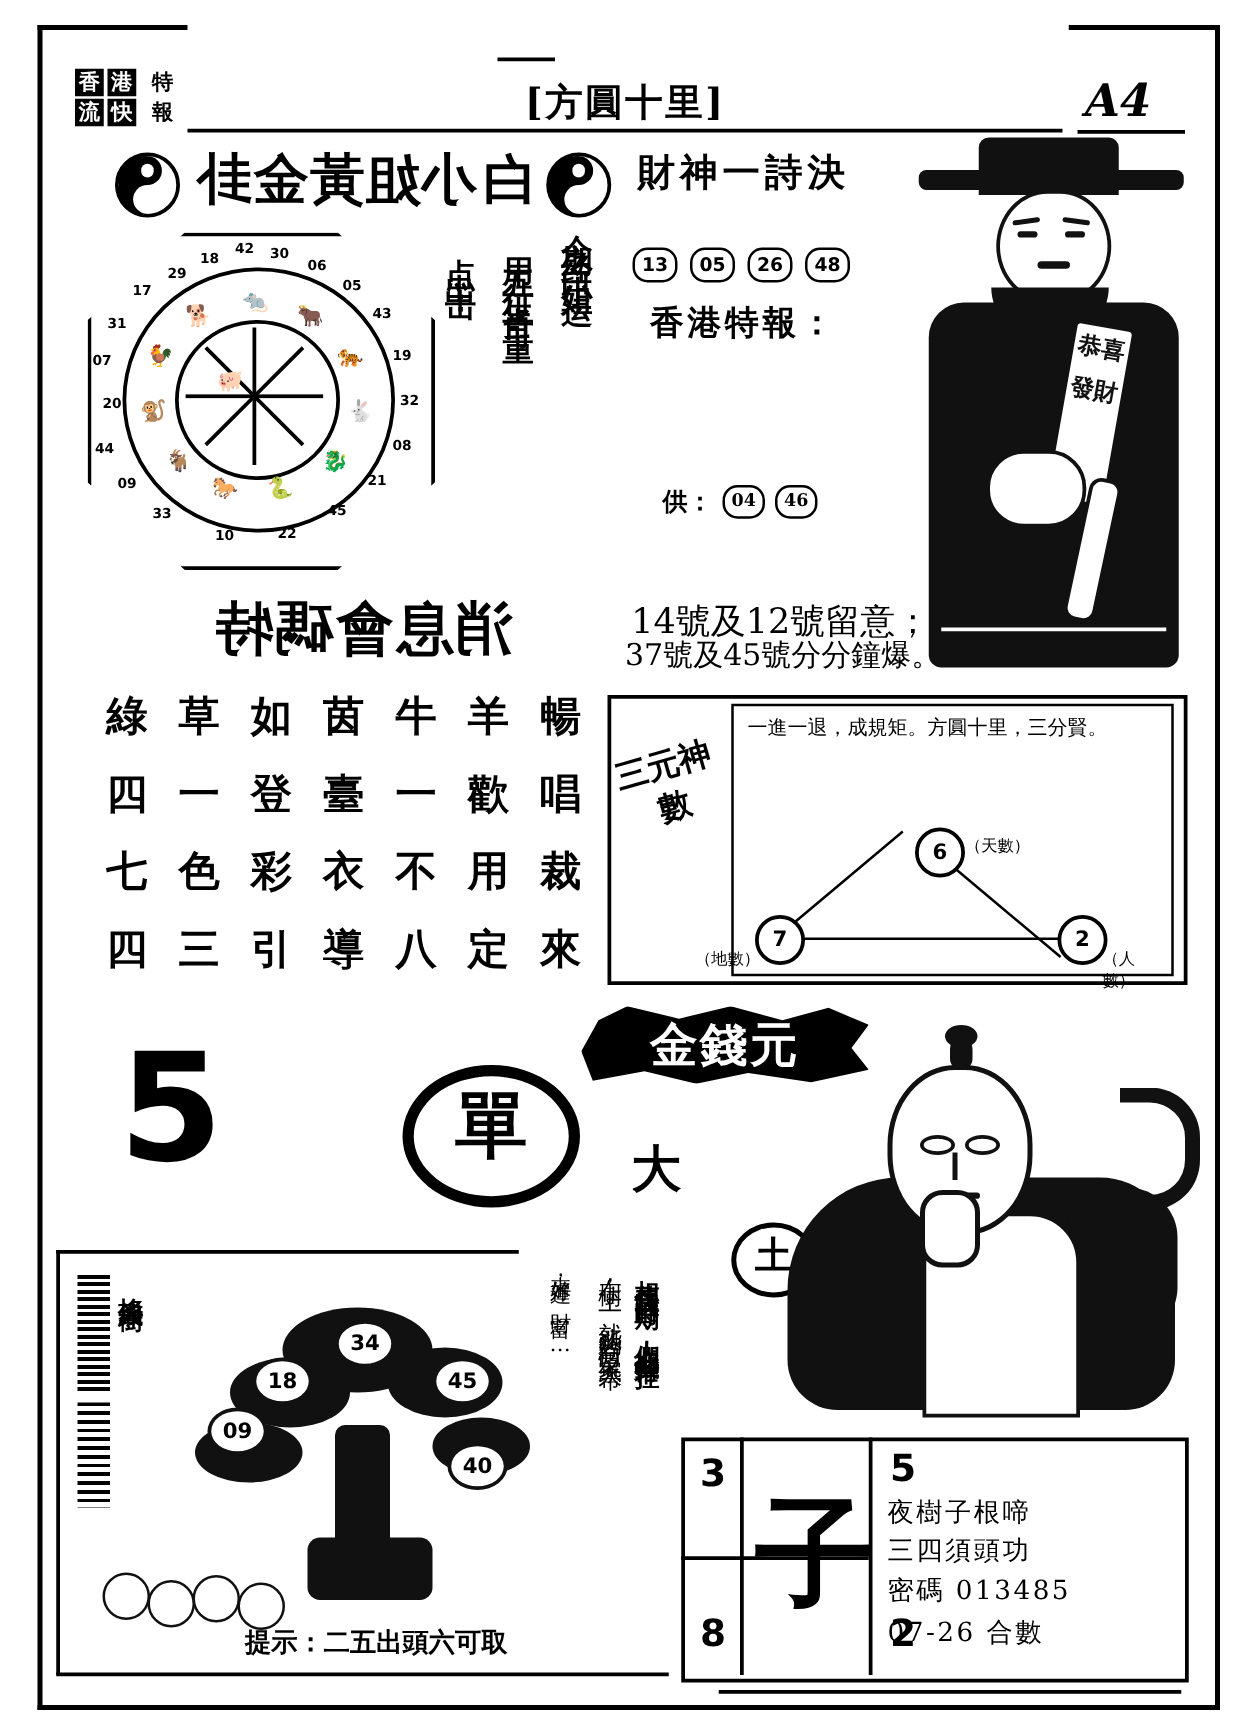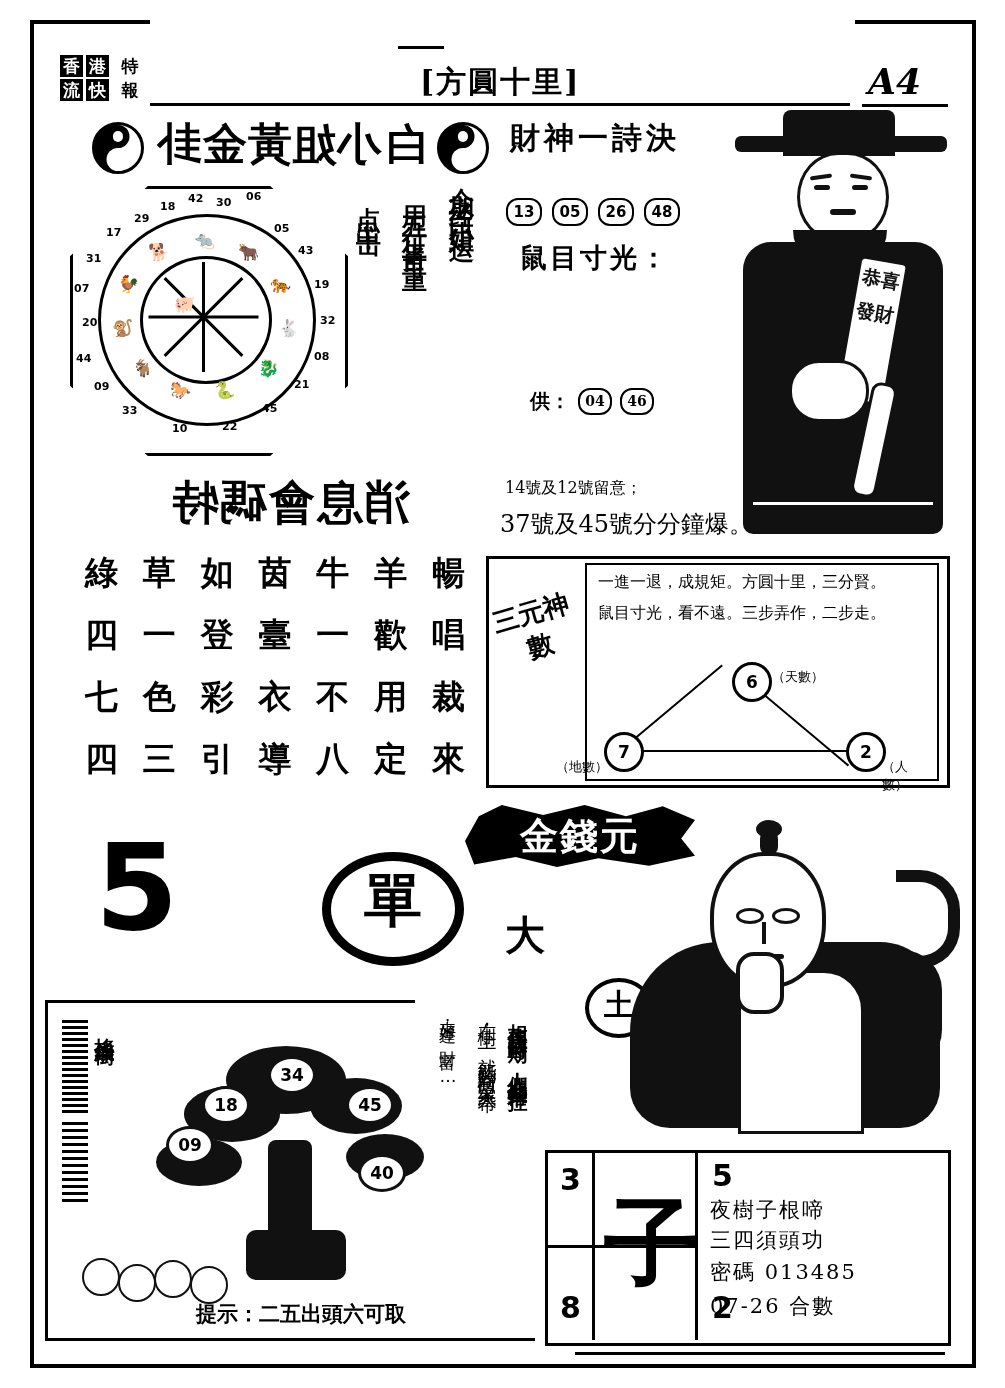--- a/index.html
+++ b/index.html
@@ -68,21 +68,21 @@
   .cs-title{position:absolute;left:510px;top:118px;font-size:30px;font-weight:bold;letter-spacing:4px;font-family:"DejaVu Serif","Liberation Serif",serif;}
   .cs-line{position:absolute;left:505px;top:158px;font-size:26px;font-weight:bold;letter-spacing:2px;font-family:"DejaVu Serif","Liberation Serif",serif;}
   .circnums{position:absolute;left:506px;top:198px;display:flex;gap:10px;}
   .cnum{width:32px;height:24px;border:2px solid #000;border-radius:12px;font-size:15px;line-height:24px;text-align:center;font-weight:bold;}
   .tm-title{position:absolute;left:520px;top:240px;font-size:27px;font-weight:bold;letter-spacing:3px;font-family:"DejaVu Serif","Liberation Serif",serif;}
   .tm-body{position:absolute;left:505px;top:282px;width:225px;font-size:17px;line-height:30px;font-family:"DejaVu Serif","Liberation Serif",serif;}
   .tm-body .ind{display:inline-block;width:26px;}
   .gong{position:absolute;left:530px;top:388px;font-size:20px;font-weight:bold;display:flex;align-items:center;gap:8px;font-family:"DejaVu Serif","Liberation Serif",serif;}
   .gong .cnum{width:30px;height:23px;line-height:23px;font-size:14px;}
   .xj-title{position:absolute;left:493px;top:440px;font-size:26px;font-weight:bold;letter-spacing:1px;font-family:"DejaVu Serif","Liberation Serif",serif;}
-  .xj-l1{position:absolute;left:505px;top:478px;font-size:16px;font-family:"DejaVu Serif","Liberation Serif",serif;}
+  .xj-l1{position:absolute;left:505px;top:478px;font-size:28px;font-family:"DejaVu Serif","Liberation Serif",serif;}
   .xj-l2{position:absolute;left:500px;top:508px;font-size:24px;font-family:"DejaVu Serif","Liberation Serif",serif;}
 
   
   .god{position:absolute;left:735px;top:110px;width:215px;height:425px;}
   .god .hat{position:absolute;left:48px;top:0;width:112px;height:46px;background:#111;border-radius:8px 8px 0 0;}
   .god .hatwing-l{position:absolute;left:0;top:26px;width:58px;height:16px;background:#111;border-radius:6px;}
   .god .hatwing-r{position:absolute;left:150px;top:26px;width:62px;height:16px;background:#111;border-radius:6px;}
   .god .face{position:absolute;left:62px;top:42px;width:86px;height:84px;background:#fff;border:3px solid #111;border-radius:42px/46px;}
   .god .eye{position:absolute;top:30px;width:16px;height:5px;background:#111;border-radius:3px;}
   .god .eye.l{left:14px;} .god .eye.r{left:52px;}
@@ -212,21 +212,21 @@
     <div class="outer"></div>
     <div class="ring"></div>
     <div class="inner"></div>
     <div class="spoke" style="transform:rotate(0deg)"></div>
     <div class="spoke" style="transform:rotate(45deg)"></div>
     <div class="spoke" style="transform:rotate(90deg)"></div>
     <div class="spoke" style="transform:rotate(135deg)"></div>
     <div class="nums" style="left:126px;top:10px">42</div>
     <div class="nums" style="left:154px;top:14px">30</div>
     <div class="nums" style="left:98px;top:18px">18</div>
-    <div class="nums" style="left:184px;top:8px">06</div>
+    <div class="nums" style="left:184px;top:24px">06</div>
     <div class="nums" style="left:72px;top:30px">29</div>
     <div class="nums" style="left:44px;top:44px">17</div>
     <div class="nums" style="left:212px;top:40px">05</div>
     <div class="nums" style="left:236px;top:62px">43</div>
     <div class="nums" style="left:24px;top:70px">31</div>
     <div class="nums" style="left:252px;top:96px">19</div>
     <div class="nums" style="left:12px;top:100px">07</div>
     <div class="nums" style="left:258px;top:132px">32</div>
     <div class="nums" style="left:20px;top:134px">20</div>
     <div class="nums" style="left:252px;top:168px">08</div>
@@ -256,21 +256,21 @@
   <div class="vcol vc3">今期经白小姐运</div>
 
   <div class="cs-title">財神一詩決</div>
   <div class="circnums">
     <div class="cnum">13</div>
     <div class="cnum">05</div>
     <div class="cnum">26</div>
     <div class="cnum">48</div>
   </div>
 
-  <div class="tm-title">鼠目寸光：</div>
+  <div class="tm-title">香港特報：</div>
   <div class="gong">
     <span>供：</span>
     <span class="cnum">04</span>
     <span class="cnum">46</span>
   </div>
 
   <div class="xj-l1">14號及12號留意；</div>
   <div class="xj-l2">37號及45號分分鐘爆。</div>
 
   <div class="god">
@@ -333,21 +333,20 @@
       <span>來</span>
     </div>
   </div>
 
   <div class="sy-box">
       <div class="sy-inner"></div>
     </div>
   <div class="sy-label">三元神數</div>
   <div class="sy-text">
     <div>一進一退，成規矩。方圓十里，三分賢。</div>
-    <div>鼠目寸光，看不遠。三步弄作，二步走。</div>
   </div>
   <div class="sy-tri">
     <div class="sy-side" style="left:32px;top:86px;width:130px;transform:rotate(-40deg);"></div>
     <div class="sy-side" style="left:158px;top:18px;width:132px;transform:rotate(40deg);"></div>
     <div class="sy-side" style="left:30px;top:88px;width:242px;"></div>
     <div class="sy-node" style="left:142px;top:0">6</div>
     <div class="sy-cap" style="left:182px;top:6px">（天數）</div>
     <div class="sy-node" style="left:14px;top:70px">7</div>
     <div class="sy-cap" style="left:-34px;top:96px">（地數）</div>
     <div class="sy-node" style="left:256px;top:70px">2</div>

